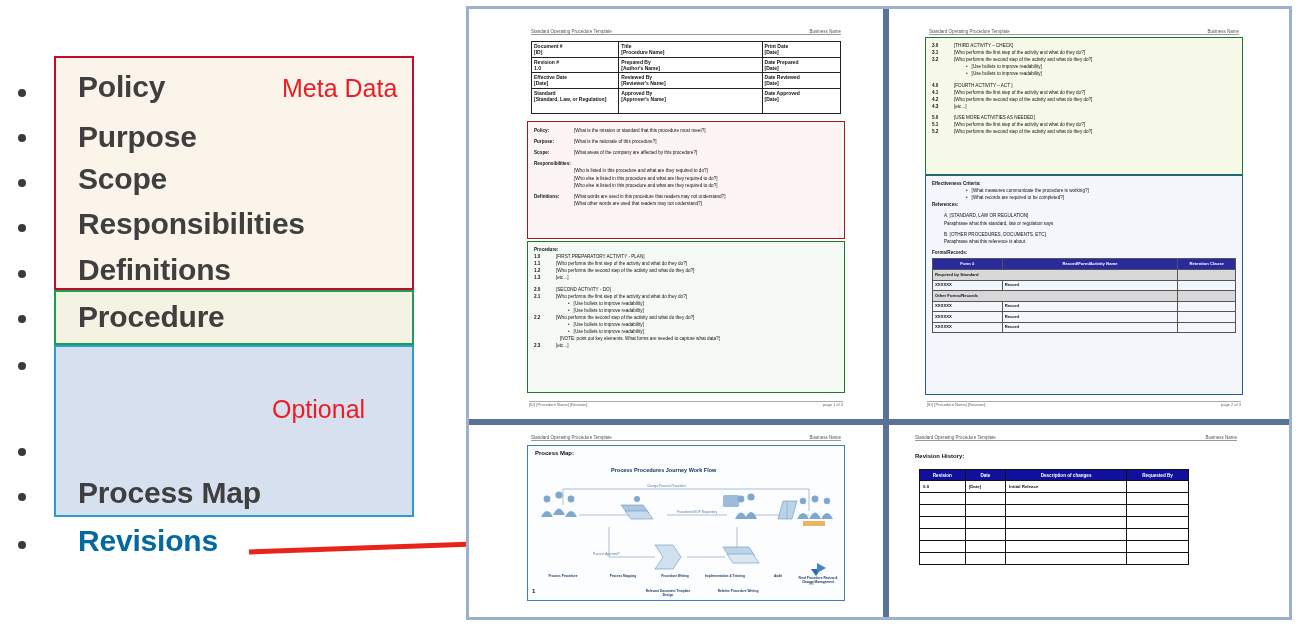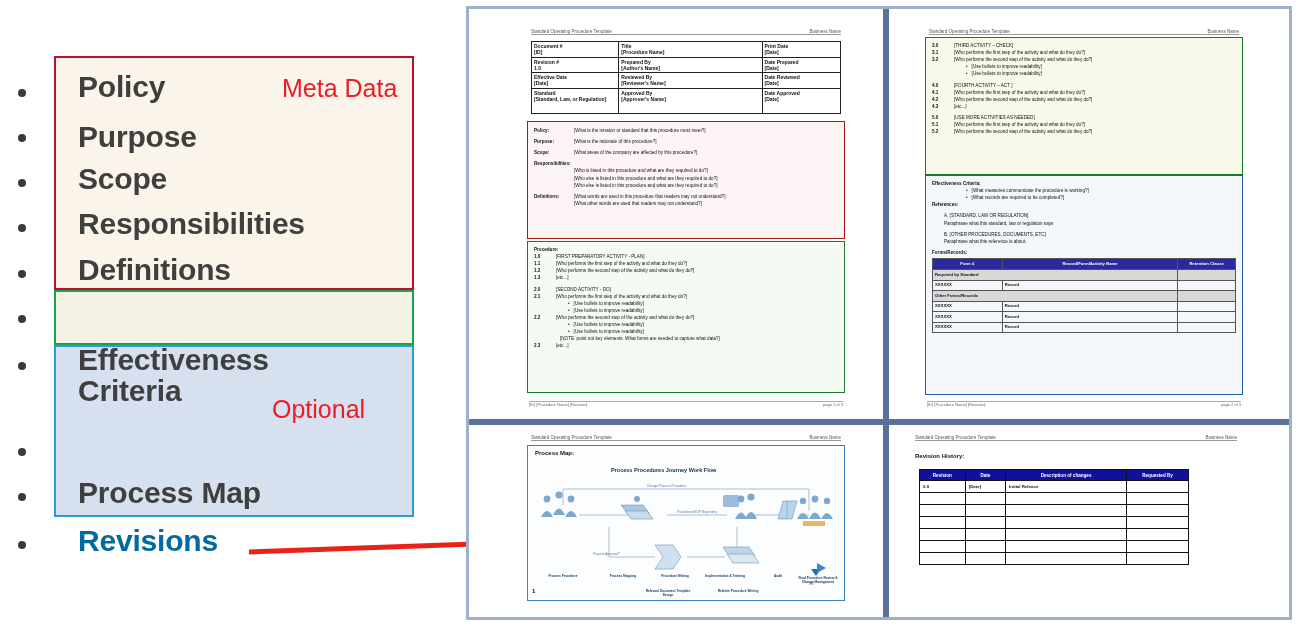--- a/index.html
+++ b/index.html
@@ -301,21 +301,21 @@
     <span class="bullet" style="top:392px;left:0;"></span>
     <span class="bullet" style="top:437px;left:0;"></span>
     <span class="bullet" style="top:485px;left:0;"></span>
   </div>
 
   <div class="item" style="top:70px;">Policy</div>
   <div class="item" style="top:120px;">Purpose</div>
   <div class="item" style="top:162px;">Scope</div>
   <div class="item" style="top:207px;">Responsibilities</div>
   <div class="item" style="top:253px;">Definitions</div>
-  <div class="item two-line" style="top:345px;">Effectiveness Criteria</div>
+  <div class="item" style="top:300px;">Procedure</div>
   <div class="item" style="top:476px;">Process Map</div>
   <div class="item dark" style="top:524px;">Revisions</div>
 
   <div class="tag" id="tag-meta">Meta Data</div>
   <div class="tag" id="tag-optional">Optional</div>
 </div>
 
 <svg id="arrow-svg" viewBox="0 0 1302 626">
   <defs>
     <marker id="ah" markerWidth="6" markerHeight="6" refX="4" refY="3" orient="auto">

